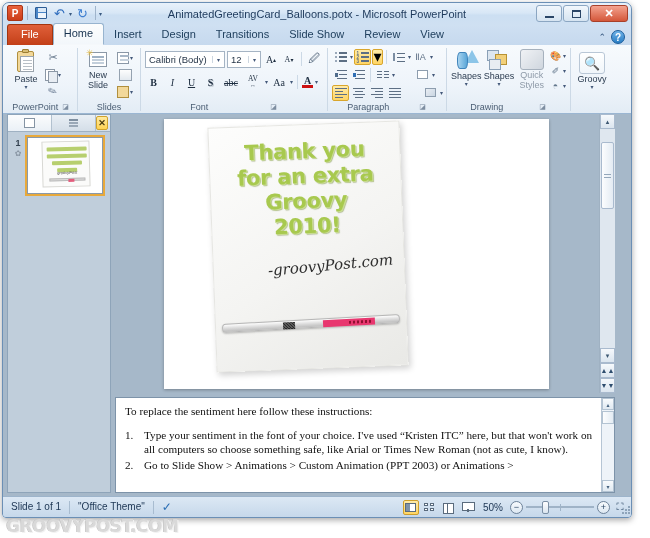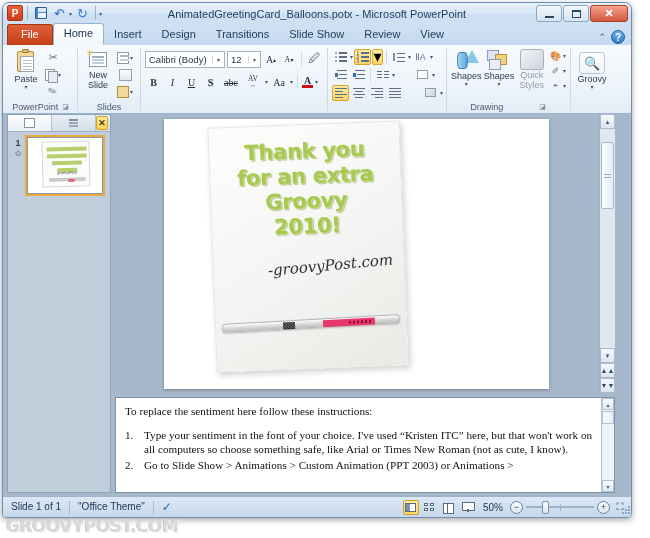--- a/index.html
+++ b/index.html
@@ -487,20 +487,24 @@
           <div class="fbtn serif" style="width:18px">Aa</div>
           <div class="caret">▾</div>
           <div class="vsep"></div>
           <div class="fontcolor">
             <span class="a">A</span>
             <span class="bar"></span>
           </div>
           <div class="caret">▾</div>
         </div>
       </div>
+      <div class="rgroup-label">
+        <span>Font</span>
+        <span class="dlg-launch" style="margin-left:58px">◪</span>
+      </div>
     </div>
     <div class="rgroup-sep"></div>
 
     <div class="rgroup" style="width:118px">
       <div class="rgroup-body" style="flex-direction:column;gap:1px;padding-top:3px">
         <div class="p-row">
           <div class="pbtn">
               <span class="listico">
                 <b style="top:0"></b>
                 <i style="top:0.5px"></i>
@@ -602,20 +606,24 @@
                 <i style="top:3px"></i>
                 <i style="top:6px"></i>
                 <i style="top:9px"></i>
               </span>
             </div>
           <div class="pbtn" style="margin-left:18px">
               <span style="width:11px;height:9px;background:linear-gradient(135deg,#e9eef4,#c9d5e1);border:1px solid #8d9dae;display:block"></span>
             </div>
           <div class="caret">▾</div>
         </div>
+      </div>
+      <div class="rgroup-label">
+        <span>Paragraph</span>
+        <span class="dlg-launch" style="margin-left:26px">◪</span>
       </div>
     </div>
     <div class="rgroup-sep"></div>
 
     <div class="rgroup" style="width:123px">
       <div class="rgroup-body" style="gap:1px;padding-top:2px">
         <div class="big-btn" style="width:32px">
           <span class="shapes-ico">
               <span class="sh-tri"></span>
               <span class="sh-cyl"></span>

